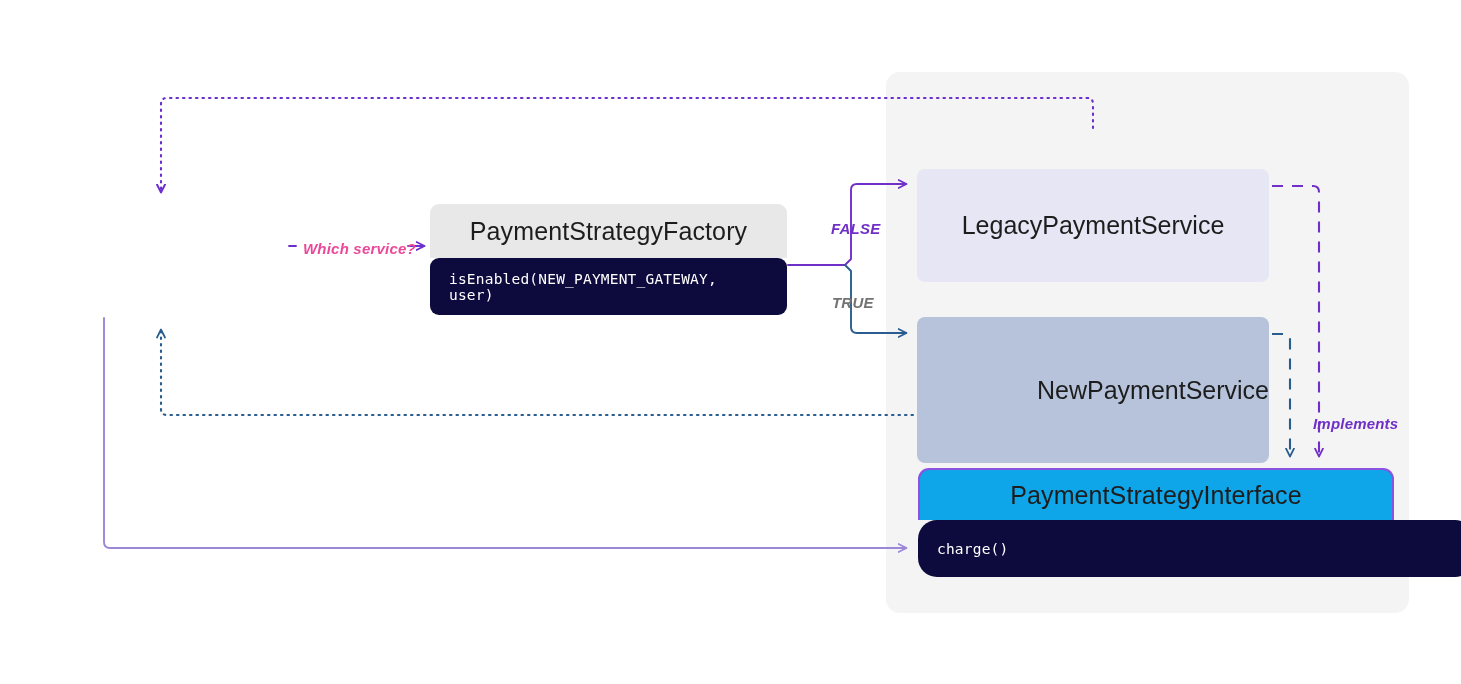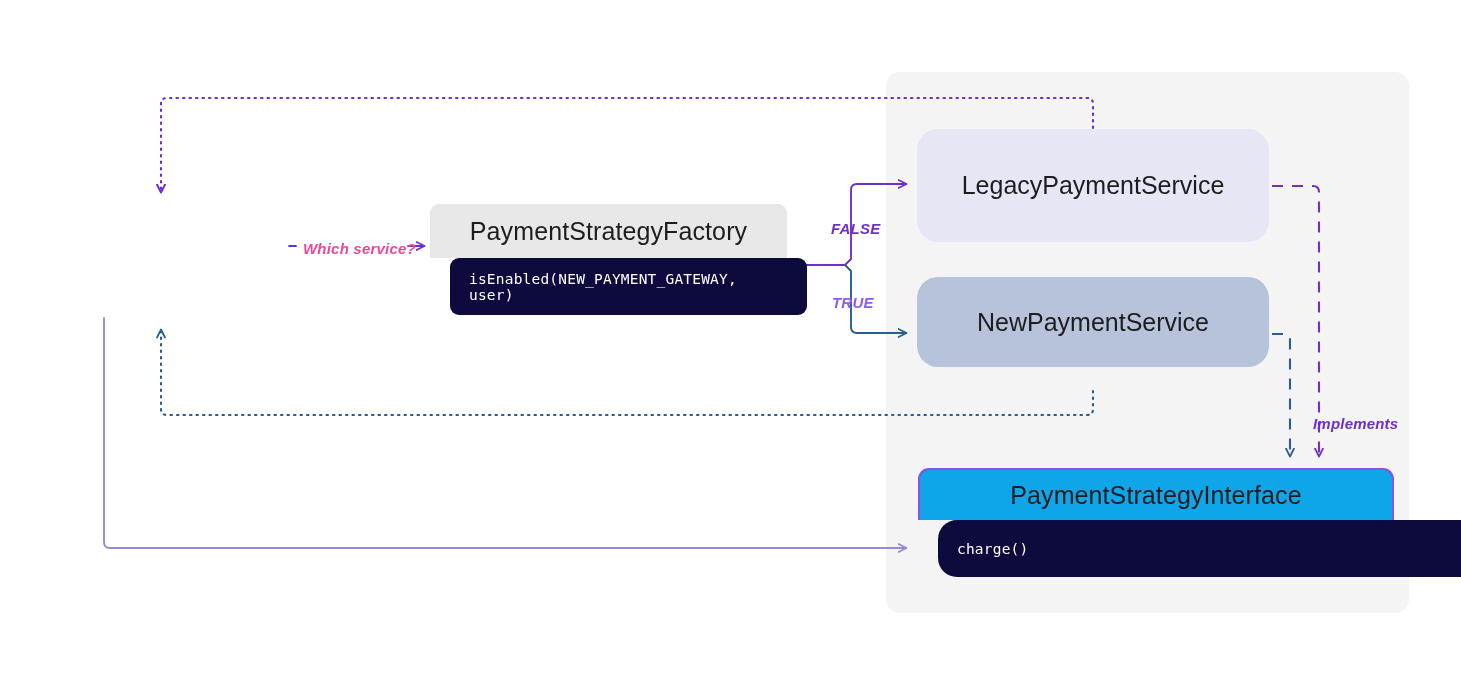--- a/index.html
+++ b/index.html
@@ -61,21 +61,20 @@
     background: #0d0a3d;
     border-radius: 9px;
     display: flex;
     align-items: center;
     box-sizing: border-box;
     padding: 0 19px;
     color: #ffffff;
     font-family: "DejaVu Sans Mono", "Liberation Mono", monospace;
     font-size: 14.5px;
     letter-spacing: .2px;
-    margin-left: 20px;
   }
 
   
   #node-client { left: 36px; top: 204px; width: 251px; }
   #node-client .class-methods { height: 57px; width: 251px; margin-left: 0; }
 
   
   #node-factory { left: 430px; top: 204px; width: 357px; justify-content: space-between; }
   #node-factory .class-methods { height: 57px; width: 357px; }
 
@@ -93,49 +92,51 @@
     width: 556px;
     border-radius: 19px;
   }
 
   
   .service-node {
     position: absolute;
     display: flex;
     align-items: center;
     justify-content: center;
-    border-radius: 21px;
+    border-radius: 8px;
     color: #1d1d1d;
     font-size: 25px;
     font-weight: 400;
     box-sizing: border-box;
+    margin-top: 40px;
   }
   #node-legacy {
     left: 917px; top: 129px;
     width: 352px; height: 113px;
     background: #e6e6f5;
   }
   #node-new {
     left: 917px; top: 277px;
-    width: 352px; height: 90px;
+    width: 352px; height: 146px;
     background: #b6c3da;
+    justify-content: flex-end;
   }
 
   
   .edge-label {
     position: absolute;
     font-size: 15px;
     font-weight: bold;
     letter-spacing: .2px;
     white-space: nowrap;
     font-style: italic;
   }
   #label-which { left: 303px; top: 240px; color: #ec4899; }
   #label-false { left: 831px; top: 220px; color: #7030c8; }
-  #label-true  { left: 832px; top: 294px; color: #8b5cf6; }
+  #label-true  { left: 832px; top: 294px; color: #737373; }
   #label-implements { left: 1272px; top: 415px; color: #7030c8; margin-left: 41px; }
 </style>
 </head>
 <body>
 
 <div id="canvas">
 
   <div class="group-panel"></div>
 
   <svg id="edges" viewBox="0 0 1461 684" xmlns="http://www.w3.org/2000/svg">

